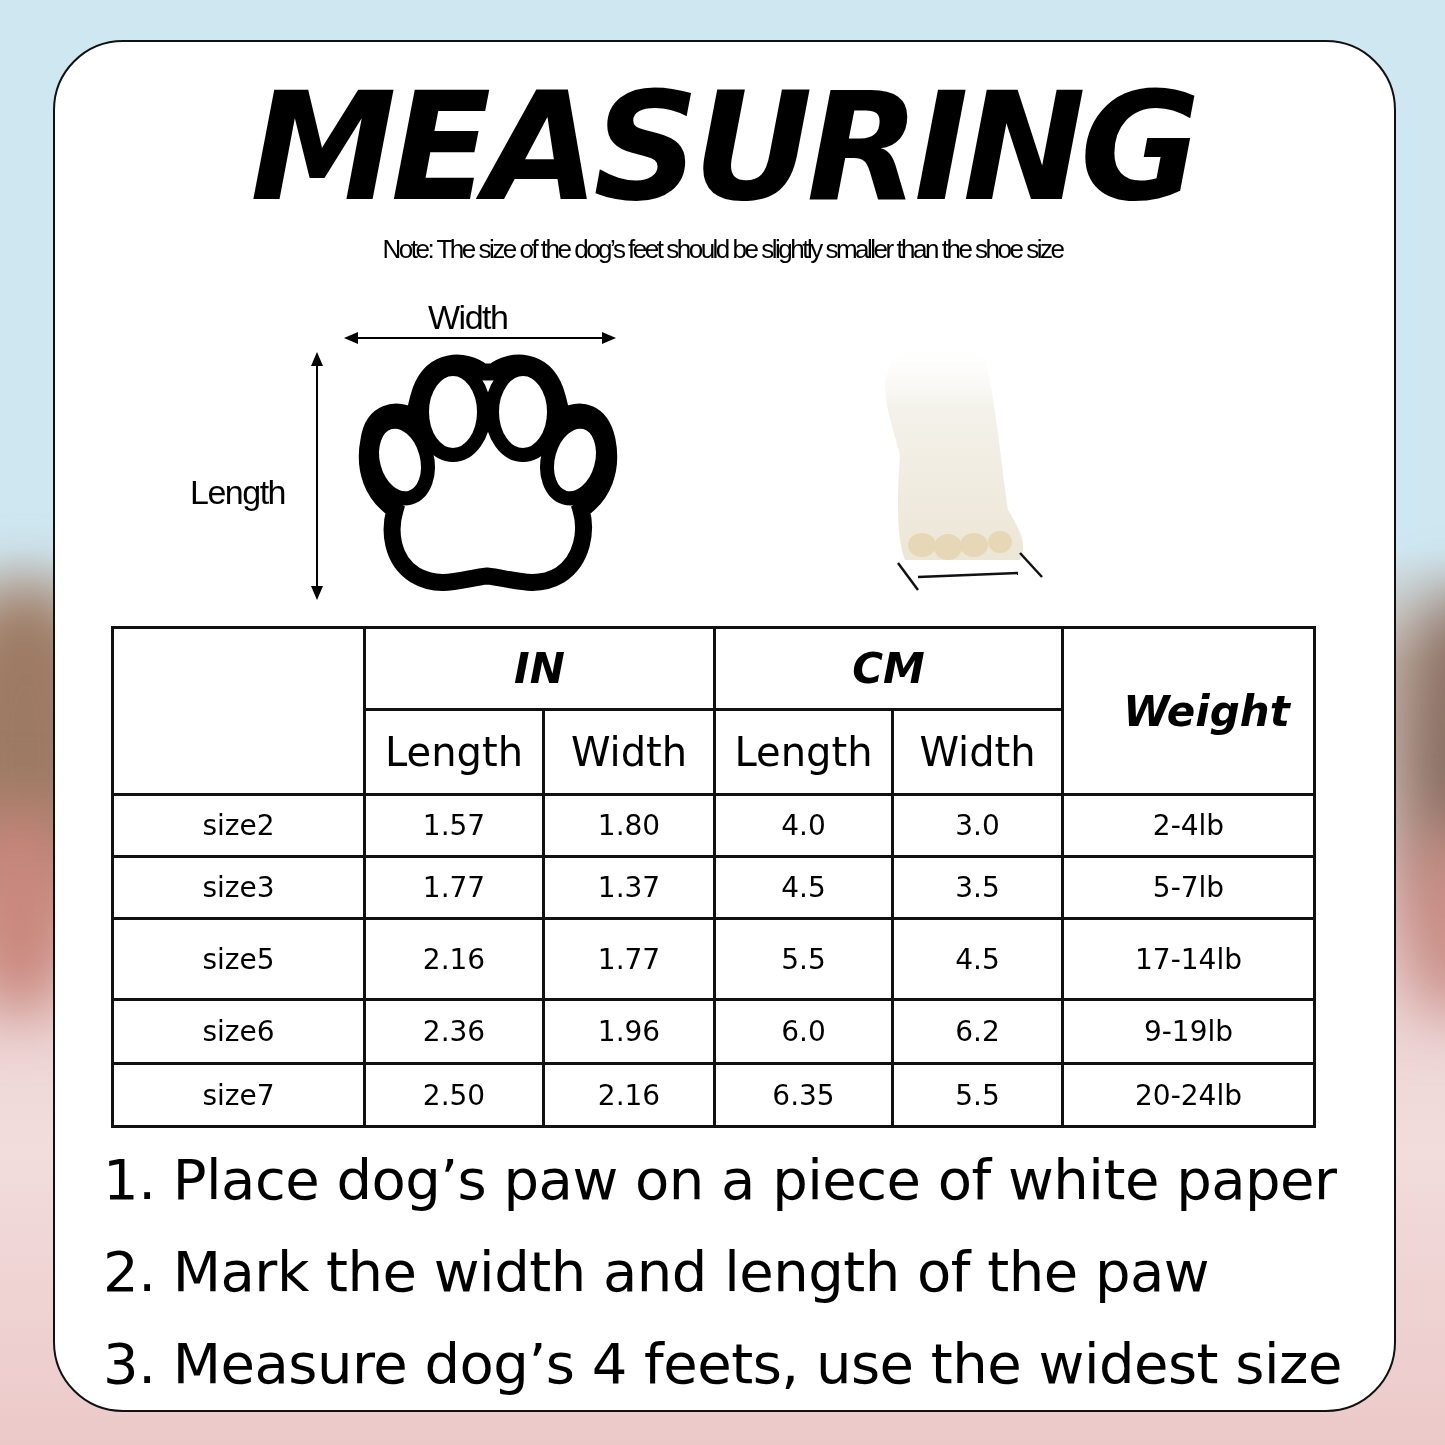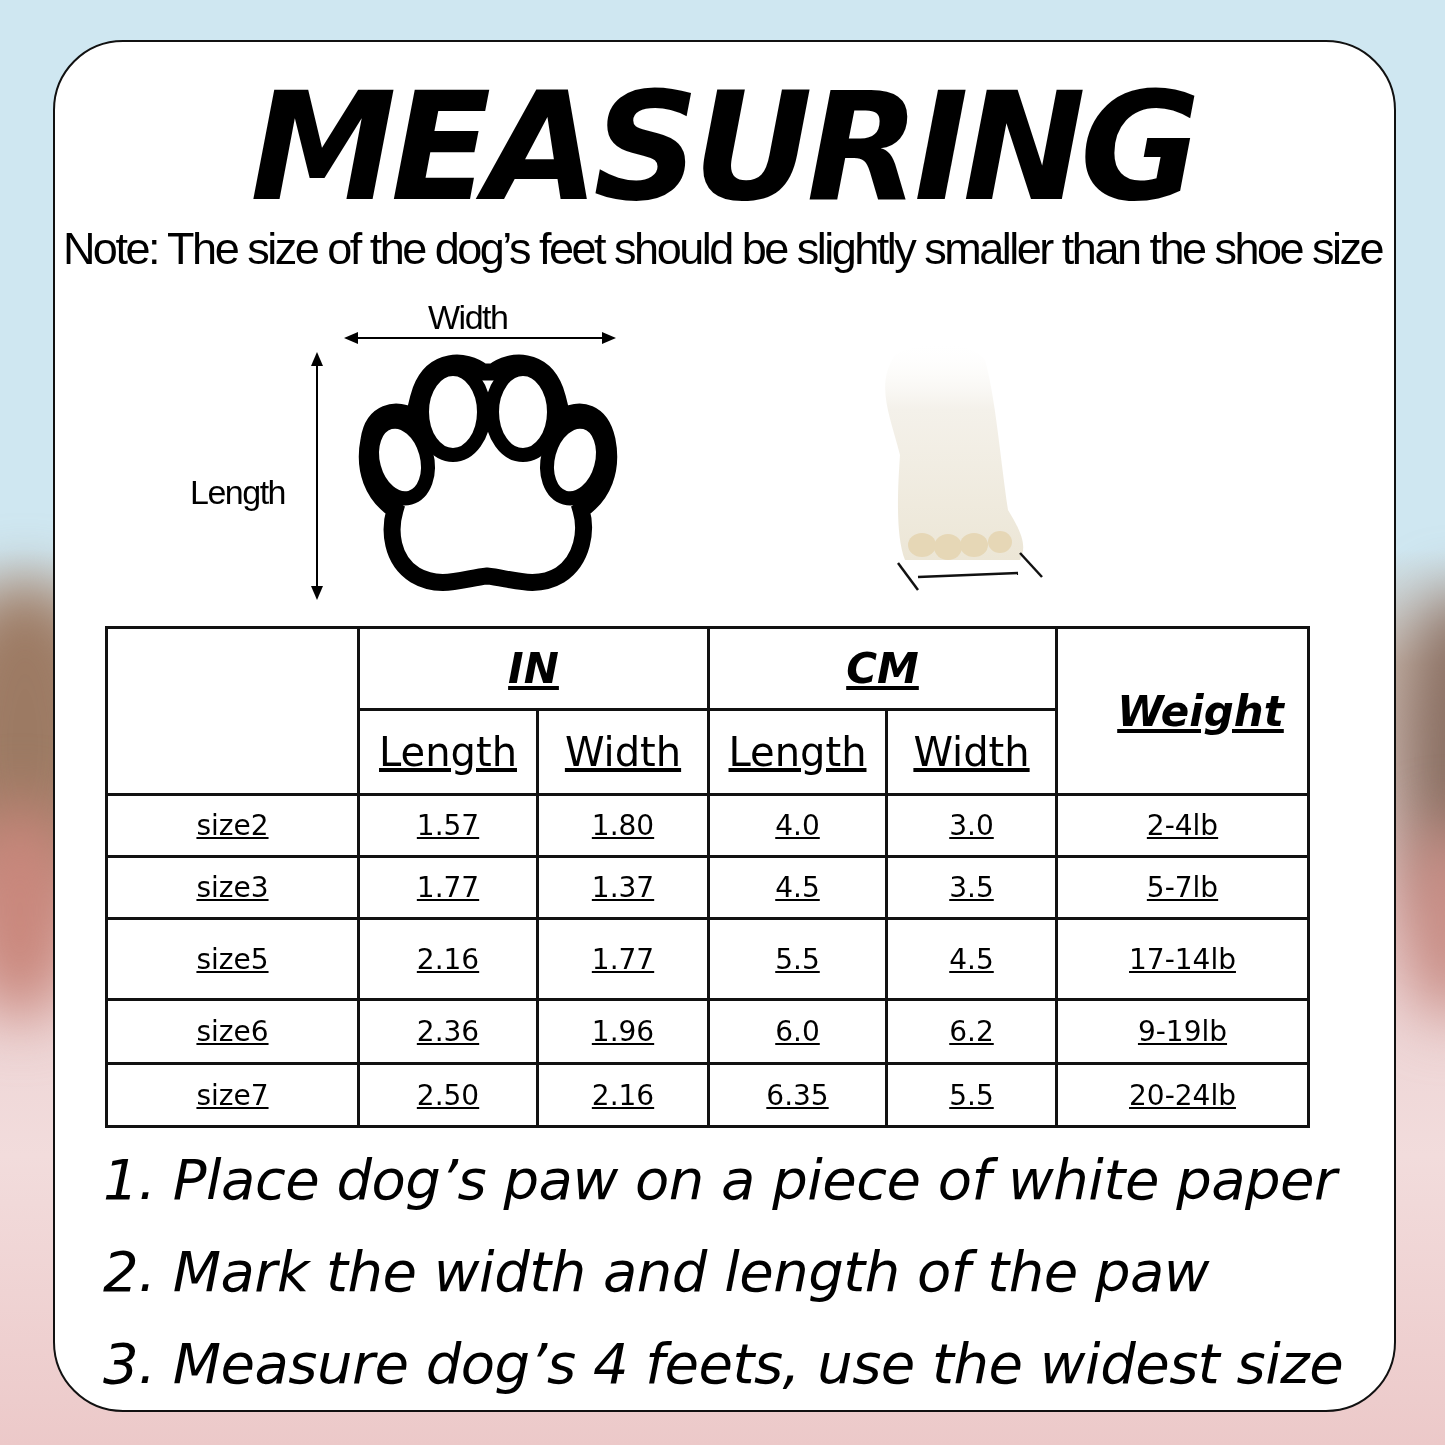--- a/index.html
+++ b/index.html
@@ -14,36 +14,36 @@
     background:#fff; border:2px solid #111; border-radius:70px; box-sizing:border-box;
   }
   .title {
     position:absolute; left:0; width:1445px; top:62px; text-align:center;
     font-family:"DejaVu Sans", sans-serif; font-weight:bold; font-style:italic;
     font-size:150px; letter-spacing:-6px; line-height:170px; color:#000;
     transform:scaleX(0.98);
   }
   .note {
     position:absolute; left:0; width:1445px; top:226px; text-align:center;
-    font-family:"Liberation Sans", sans-serif; font-size:45px; letter-spacing:-2.5px;
+    font-family:"Liberation Sans", sans-serif; font-size:26px; letter-spacing:-2.5px;
     color:#000; line-height:46px;
   }
   .lbl { position:absolute; font-family:"Liberation Sans", sans-serif; font-size:34px; letter-spacing:-1.5px; color:#000; }
   table.sz {
-    position:absolute; left:105px; top:626px; border-collapse:collapse;
-    font-family:"DejaVu Sans", sans-serif; color:#000;text-decoration:underline;
+    position:absolute; left:111px; top:626px; border-collapse:collapse;
+    font-family:"DejaVu Sans", sans-serif; color:#000;
   }
   table.sz td {
     border:3px solid #111; text-align:center; padding:0; box-sizing:border-box;
     font-size:28px;
   }
   table.sz td.hdr { font-weight:bold; font-style:italic; font-size:42px; }
   table.sz td.sub { font-size:40px; }
   .steps { position:absolute; left:103px; top:1140px; font-family:"DejaVu Sans", sans-serif; font-size:56px; color:#000; letter-spacing:-0.5px; }
-  .steps div { height:92px; line-height:80px; white-space:nowrap;font-style:italic; }
+  .steps div { height:92px; line-height:80px; white-space:nowrap; }
 </style>
 </head>
 <body>
 
 <div class="bg-blob" style="left:-60px;top:580px;width:170px;height:330px;background:#9c7a63;"></div>
 <div class="bg-blob" style="left:1400px;top:590px;width:120px;height:340px;background:#8a6f62;"></div>
 <div class="bg-blob" style="left:-40px;top:800px;width:120px;height:220px;background:#c9877c;"></div>
 <div class="bg-blob" style="left:1400px;top:820px;width:100px;height:200px;background:#c98e86;"></div>
 
 <div class="card"></div>

